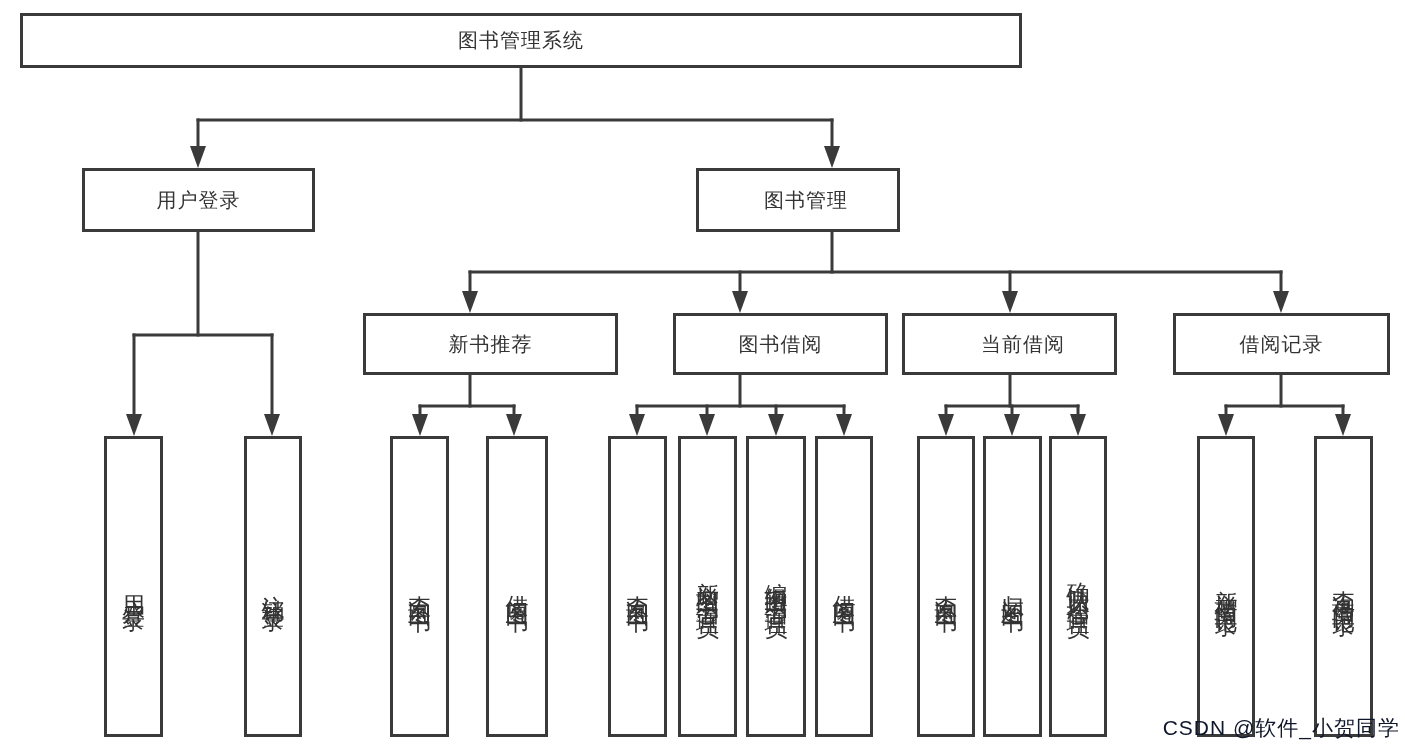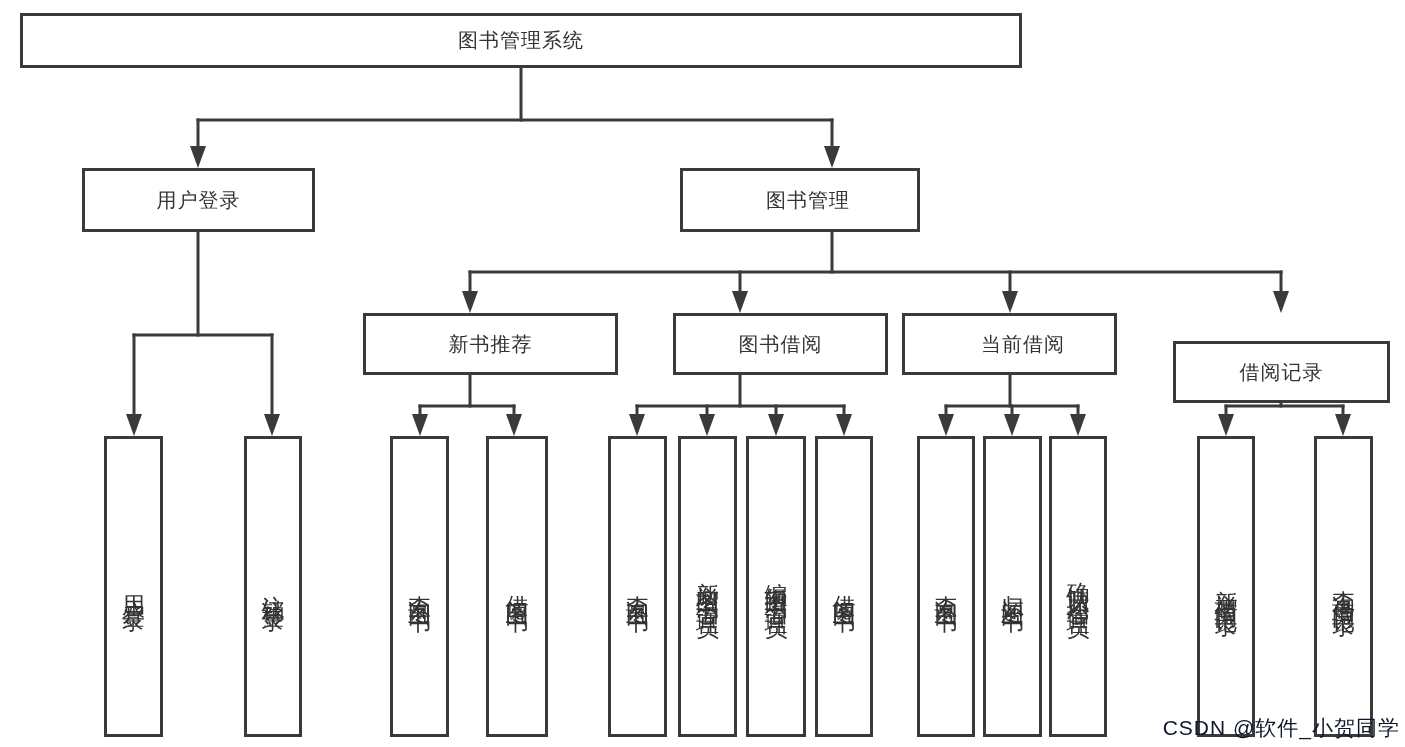--- a/index.html
+++ b/index.html
@@ -102,34 +102,34 @@
     </g>
   </svg>
 
   <div class="box root">
     <span class="hlabel">图书管理系统</span>
   </div>
 
   <div class="box lvl2" style="left:82px;width:233px;">
     <span class="hlabel">用户登录</span>
   </div>
-  <div class="box lvl2" style="left:680px;width:240px;padding-left:16px;">
+  <div class="box lvl2" style="left:696px;width:204px;padding-left:16px;">
     <span class="hlabel">图书管理</span>
   </div>
 
   <div class="box lvl3" style="left:363px;width:255px;">
     <span class="hlabel">新书推荐</span>
   </div>
   <div class="box lvl3" style="left:633px;width:215px;margin-left:40px;">
     <span class="hlabel">图书借阅</span>
   </div>
   <div class="box lvl3" style="left:902px;width:215px;padding-left:27px;">
     <span class="hlabel">当前借阅</span>
   </div>
-  <div class="box lvl3" style="left:1173px;width:217px;margin-top:28px;">
+  <div class="box lvl3" style="left:1173px;width:217px;">
     <span class="hlabel">借阅记录</span>
   </div>
 
   <div class="box leaf" style="left:104px;width:59px;">
     <span class="vlabel">用户登录</span>
   </div>
   <div class="box leaf" style="left:244px;width:58px;">
     <span class="vlabel">注销登录</span>
   </div>
 

